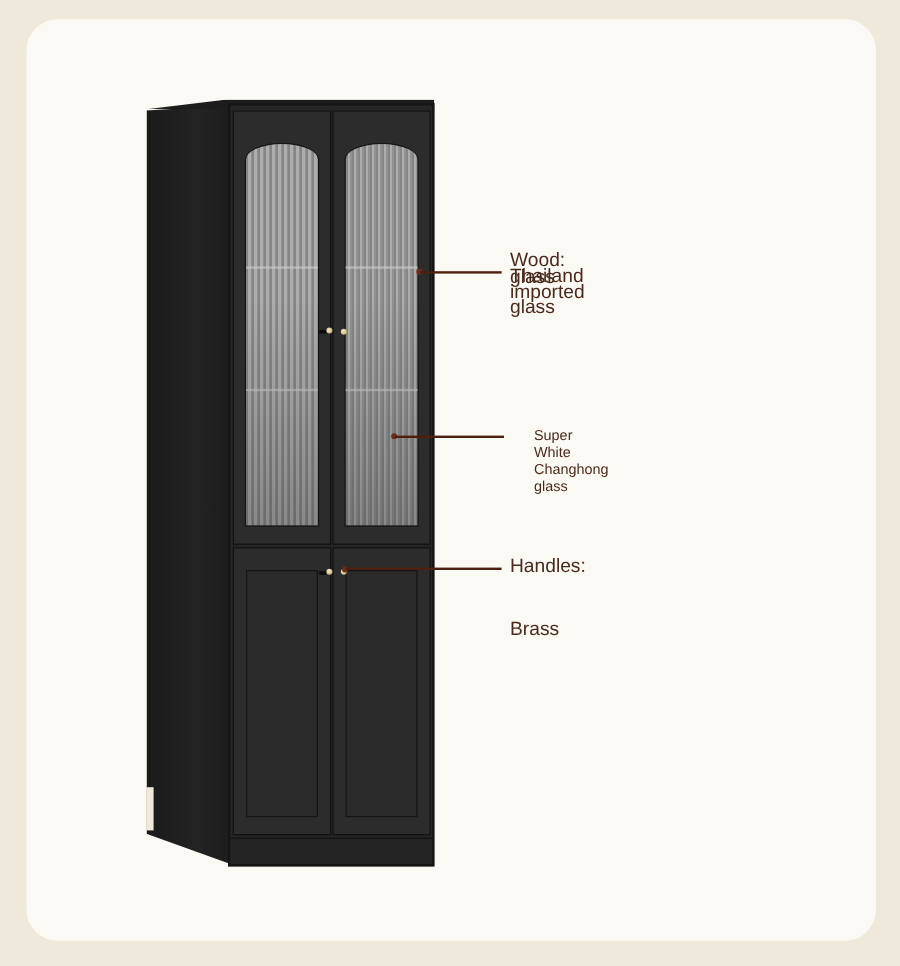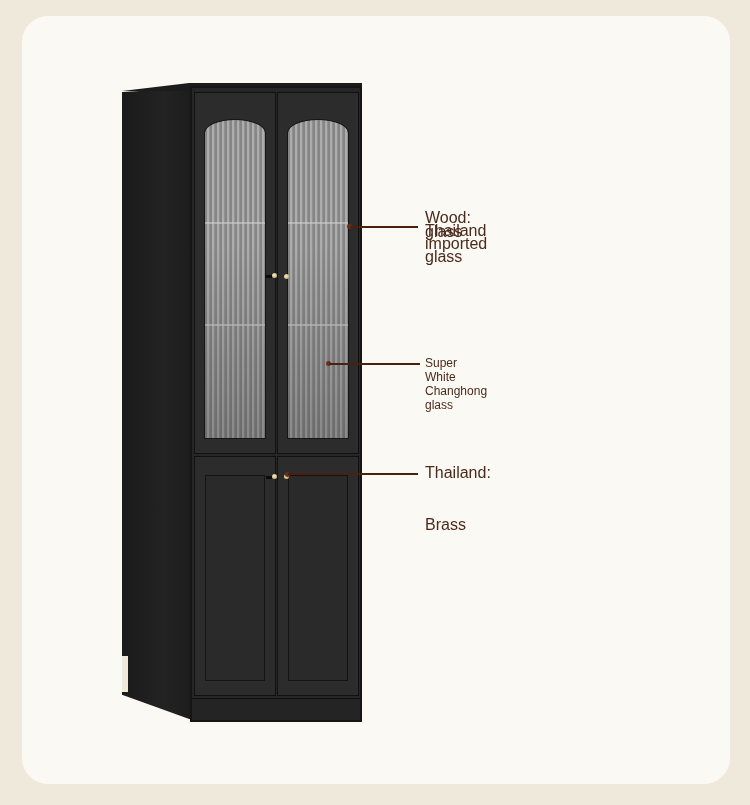--- a/index.html
+++ b/index.html
@@ -79,21 +79,21 @@
     .knob-stem { position: absolute; width: 6px; height: 3px; background: #0c0c0c; }
 
     .callout { position: absolute; }
     .callout .dot {
       position: absolute; width: 5px; height: 5px; border-radius: 50%;
       background: #6a2e18;
     }
     .callout .line { position: absolute; height: 1.5px; background: #4b200f; }
     .label { position: absolute; color: #4a2a1c; }
     .label.big { font-size: 16px; line-height: 13px; }
-    .label.small { font-size: 12px; }
+    .label.small { font-size: 12px; margin-left: 20px; }
     .label.handles { font-size: 16px; line-height: 30px; }
   </style>
 </head>
 <body>
 
 <div class="card"></div>
 
 <div class="cabinet">
   <div class="side"></div>
   <div class="side-notch"></div>
@@ -138,15 +138,15 @@
 
 <div class="callout">
   <div class="dot" style="left:326px; top:361px"></div>
   <div class="line" style="left:329px; top:363px; width:91px"></div>
   <div class="label small" style="left:425px; top:356px">Super White Changhong glass</div>
 </div>
 
 <div class="callout">
   <div class="dot" style="left:285px; top:472px"></div>
   <div class="line" style="left:288px; top:473px; width:130px"></div>
-  <div class="label handles" style="left:425px; top:458px">Thailand:</div>
+  <div class="label handles" style="left:425px; top:458px">Handles:</div>
   <div class="label handles" style="left:425px; top:510px">Brass</div>
 </div>
 
 </body></html>

